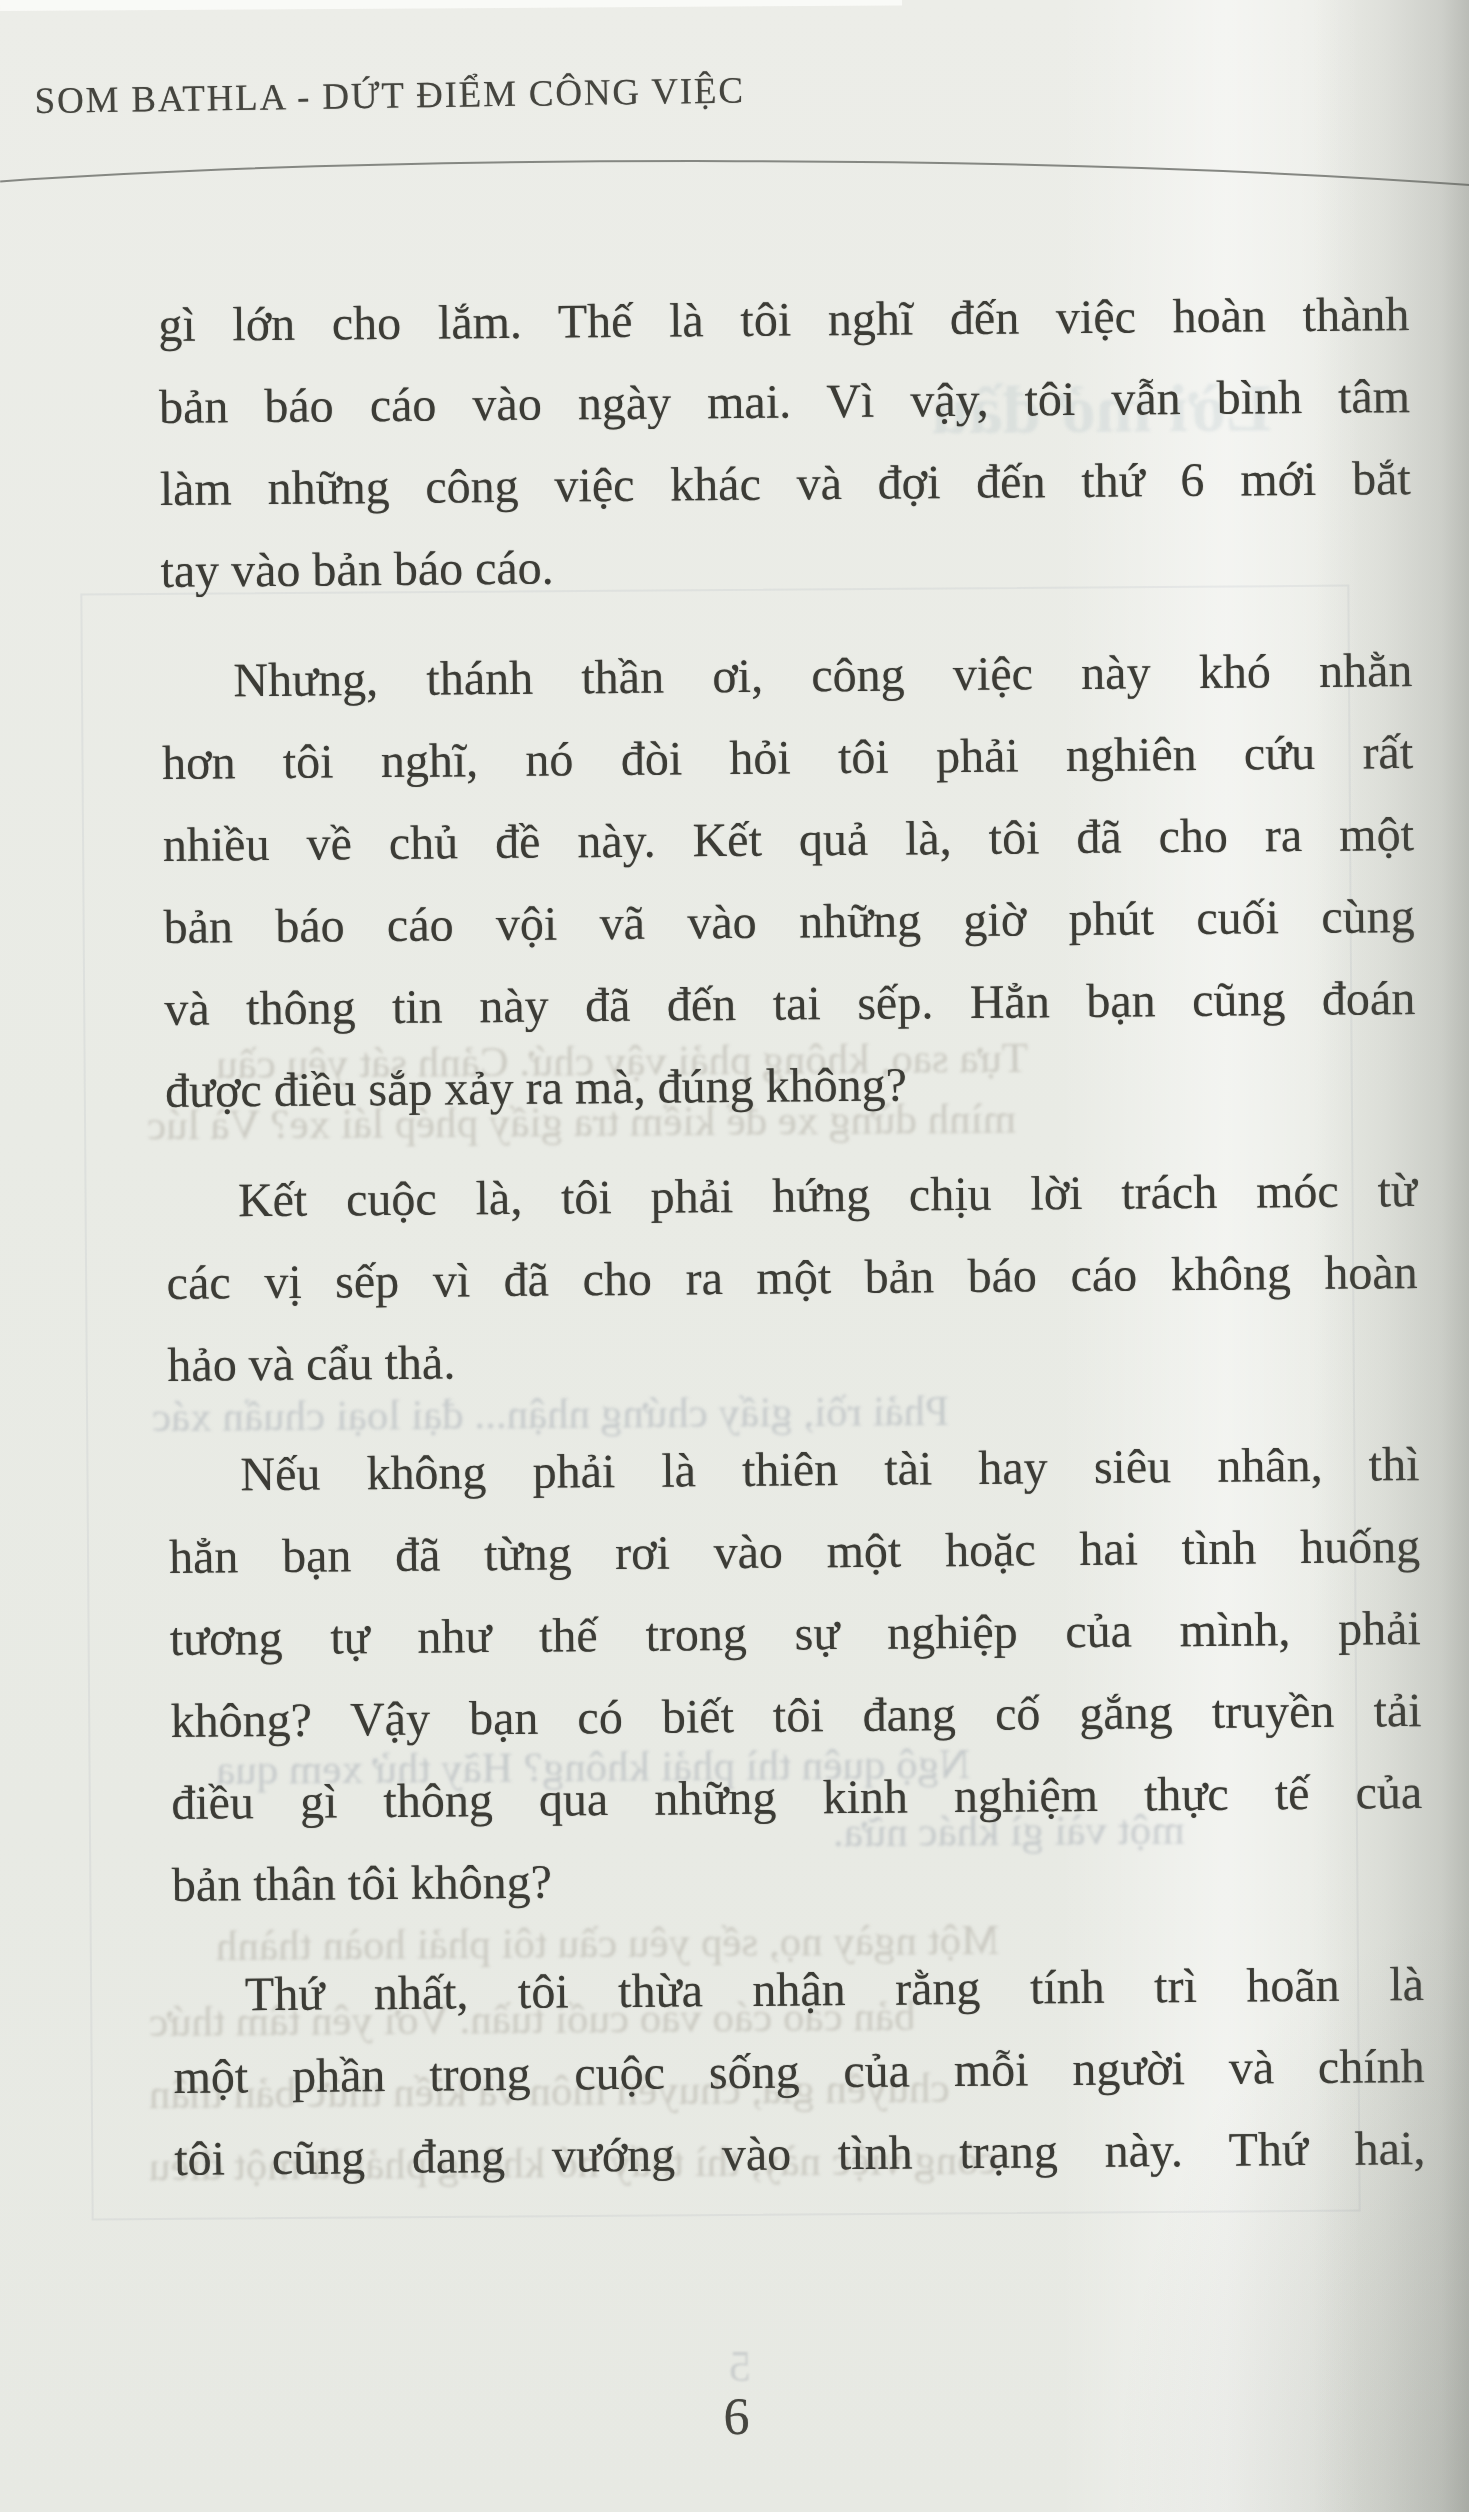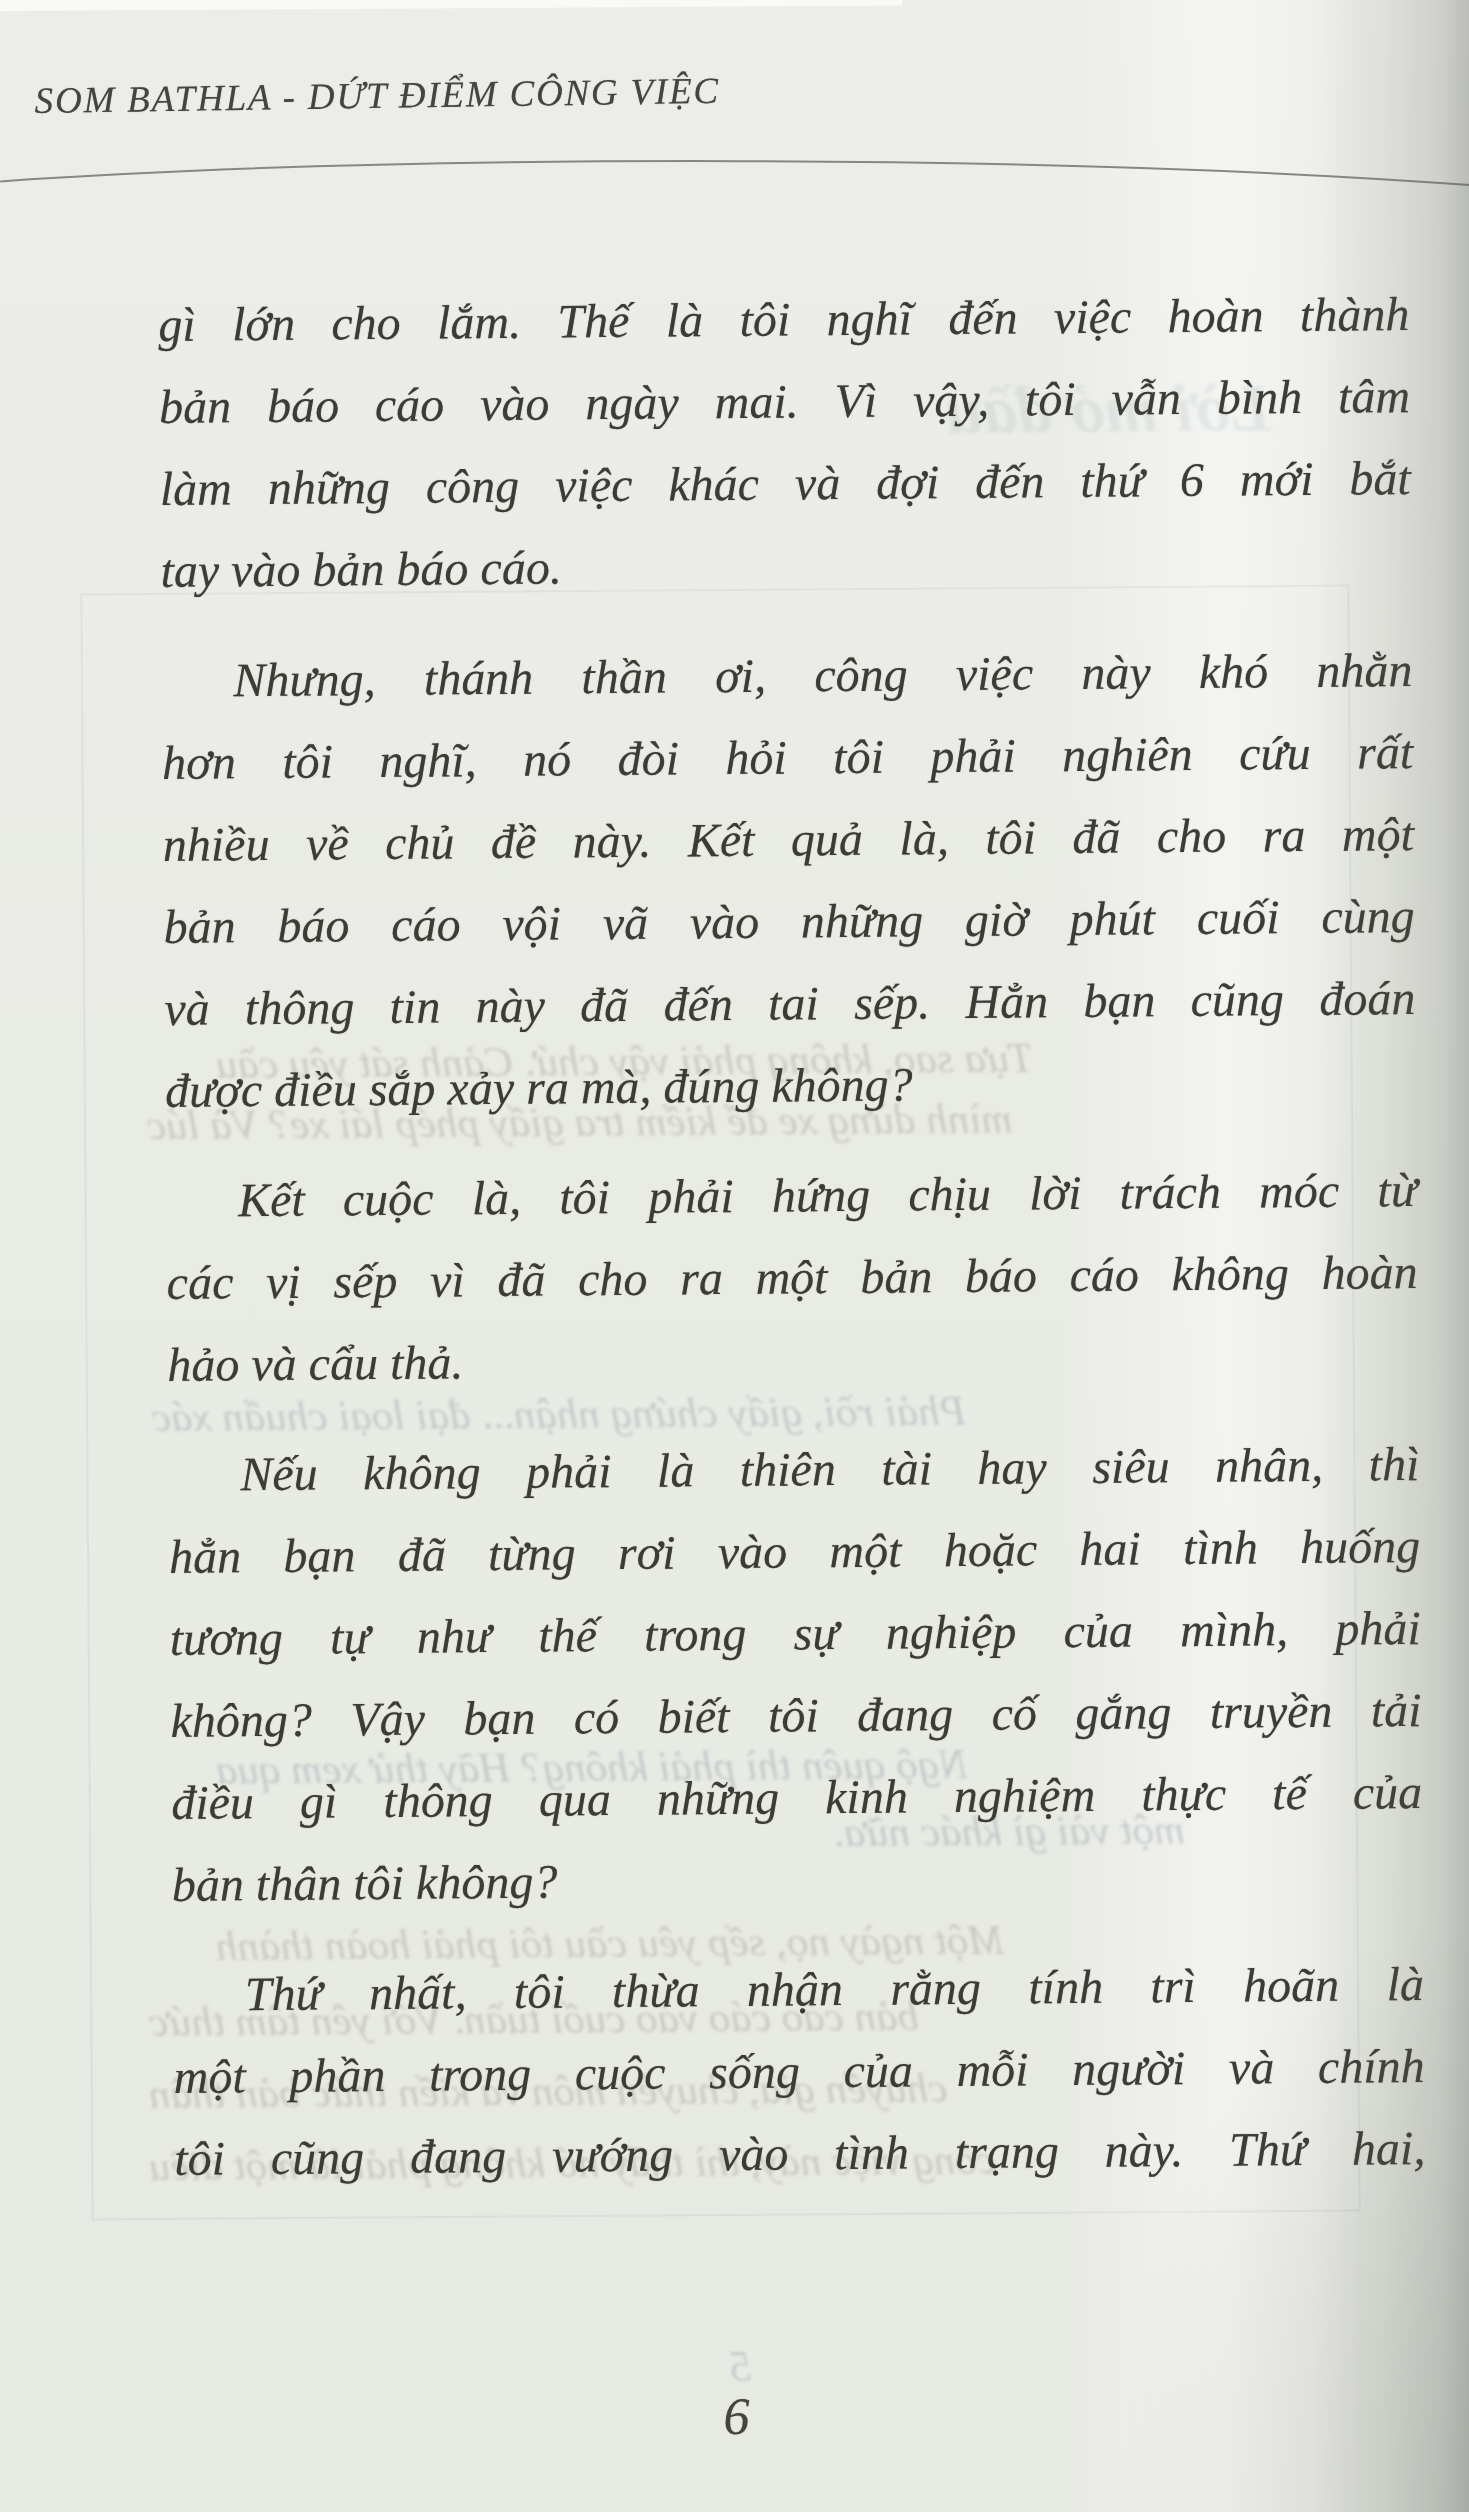--- a/index.html
+++ b/index.html
@@ -3,21 +3,21 @@
 <meta charset="utf-8">
 <style>
   html,body{margin:0;padding:0;}
   body{
     width:1470px;height:2512px;
     background:#e9ebe5;
     font-family:"Liberation Serif","DejaVu Serif",serif;
     overflow:hidden;position:relative;
   }
   .page{position:absolute;inset:0;
-    background:linear-gradient(180deg,#ecede8 0%,#e9ebe5 45%,#e7e9e3 100%);font-style:italic;}
+    background:linear-gradient(180deg,#ecede8 0%,#e9ebe5 45%,#e7e9e3 100%);}
   
   .sheen{position:absolute;top:0;bottom:0;left:1059px;width:304px;pointer-events:none;
     background:linear-gradient(90deg,rgba(255,255,255,0) 0%,rgba(255,255,255,0.45) 55%,rgba(255,255,255,0) 100%);}
   
   .edge-shade{position:absolute;top:0;bottom:0;right:0;width:157px;pointer-events:none;
     background:linear-gradient(90deg,rgba(104,108,100,0) 0%,rgba(104,108,100,0.10) 45%,rgba(96,100,93,0.22) 82%,rgba(88,92,85,0.34) 100%);}
   .corner-shade{position:absolute;right:0;bottom:0;width:387px;height:645px;pointer-events:none;
     background:radial-gradient(ellipse at 100% 100%,rgba(90,94,87,0.16) 0%,rgba(90,94,87,0) 65%);}
   .top-sliver{position:absolute;top:0;left:0;width:902px;height:11px;
     background:rgba(252,253,250,0.8);transform:rotate(-0.35deg);transform-origin:left top;}

